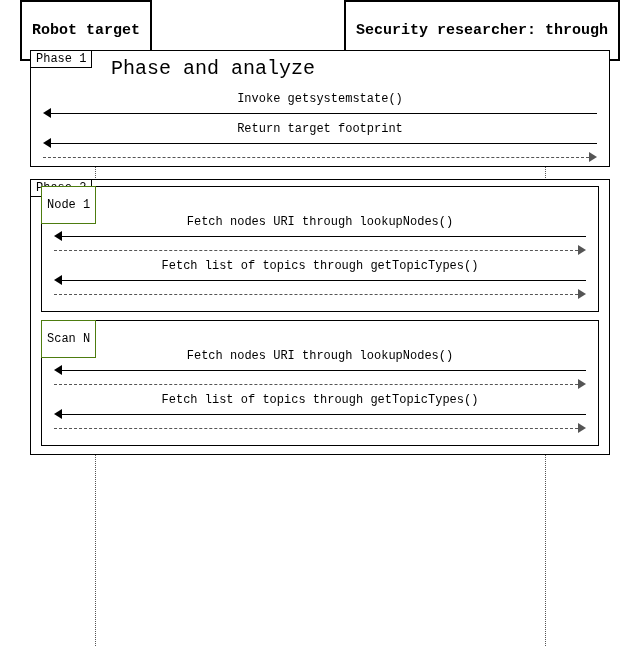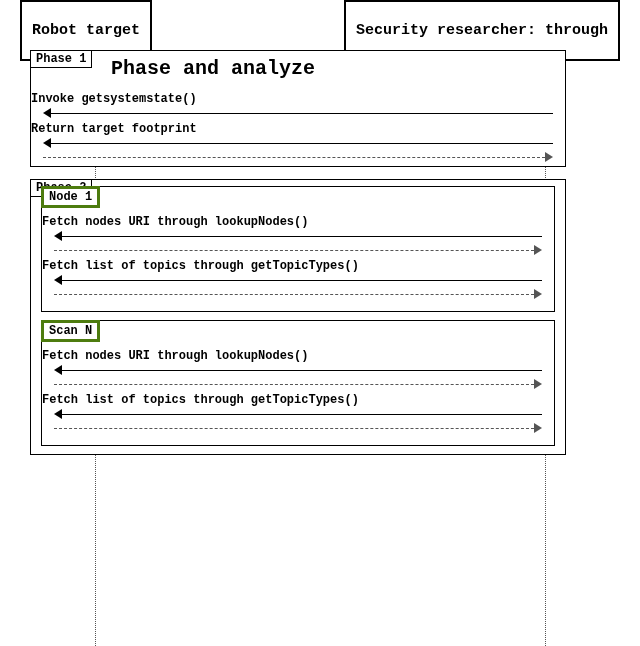--- a/index.html
+++ b/index.html
@@ -60,22 +60,21 @@
 
     .lifeline-right {
       left: 545px;
     }
 
     
     .content-area {
       position: absolute;
       top: 50px;
       left: 30px;
-      width: 536px;
-      font-weight: bold;
+      width: 580px;
     }
 
     
     .phase-box {
       position: relative;
       border: 1px solid #000;
       margin-bottom: 12px;
       background: #fff;
     }
 
@@ -102,40 +101,40 @@
       position: relative;
       border: 1px solid #000;
       margin: 6px 10px 8px 10px;
       background: #fff;
     }
 
     .node-label {
       position: absolute;
       top: -1px;
       left: -1px;
-      border: 3px solid #4d7c0f;
-      padding: 1px 5px;
+      border: 1px solid #4d7c0f;
+      padding: 11px 5px;
       font-size: 12px;
       background: #fff;
       font-family: 'Courier New', Courier, monospace;
     }
 
     .node-content {
       padding: 6px 0 8px 0;
       margin-top: 18px;
     }
 
     
     .message-group {
       position: relative;
       margin: 4px 0;
     }
 
     .message-label {
-      text-align: left;
+      text-align: center;
       font-size: 12px;
       font-family: 'Courier New', Courier, monospace;
       margin-bottom: 2px;
     }
 
     
     .arrow-solid {
       position: relative;
       display: flex;
       align-items: center;

